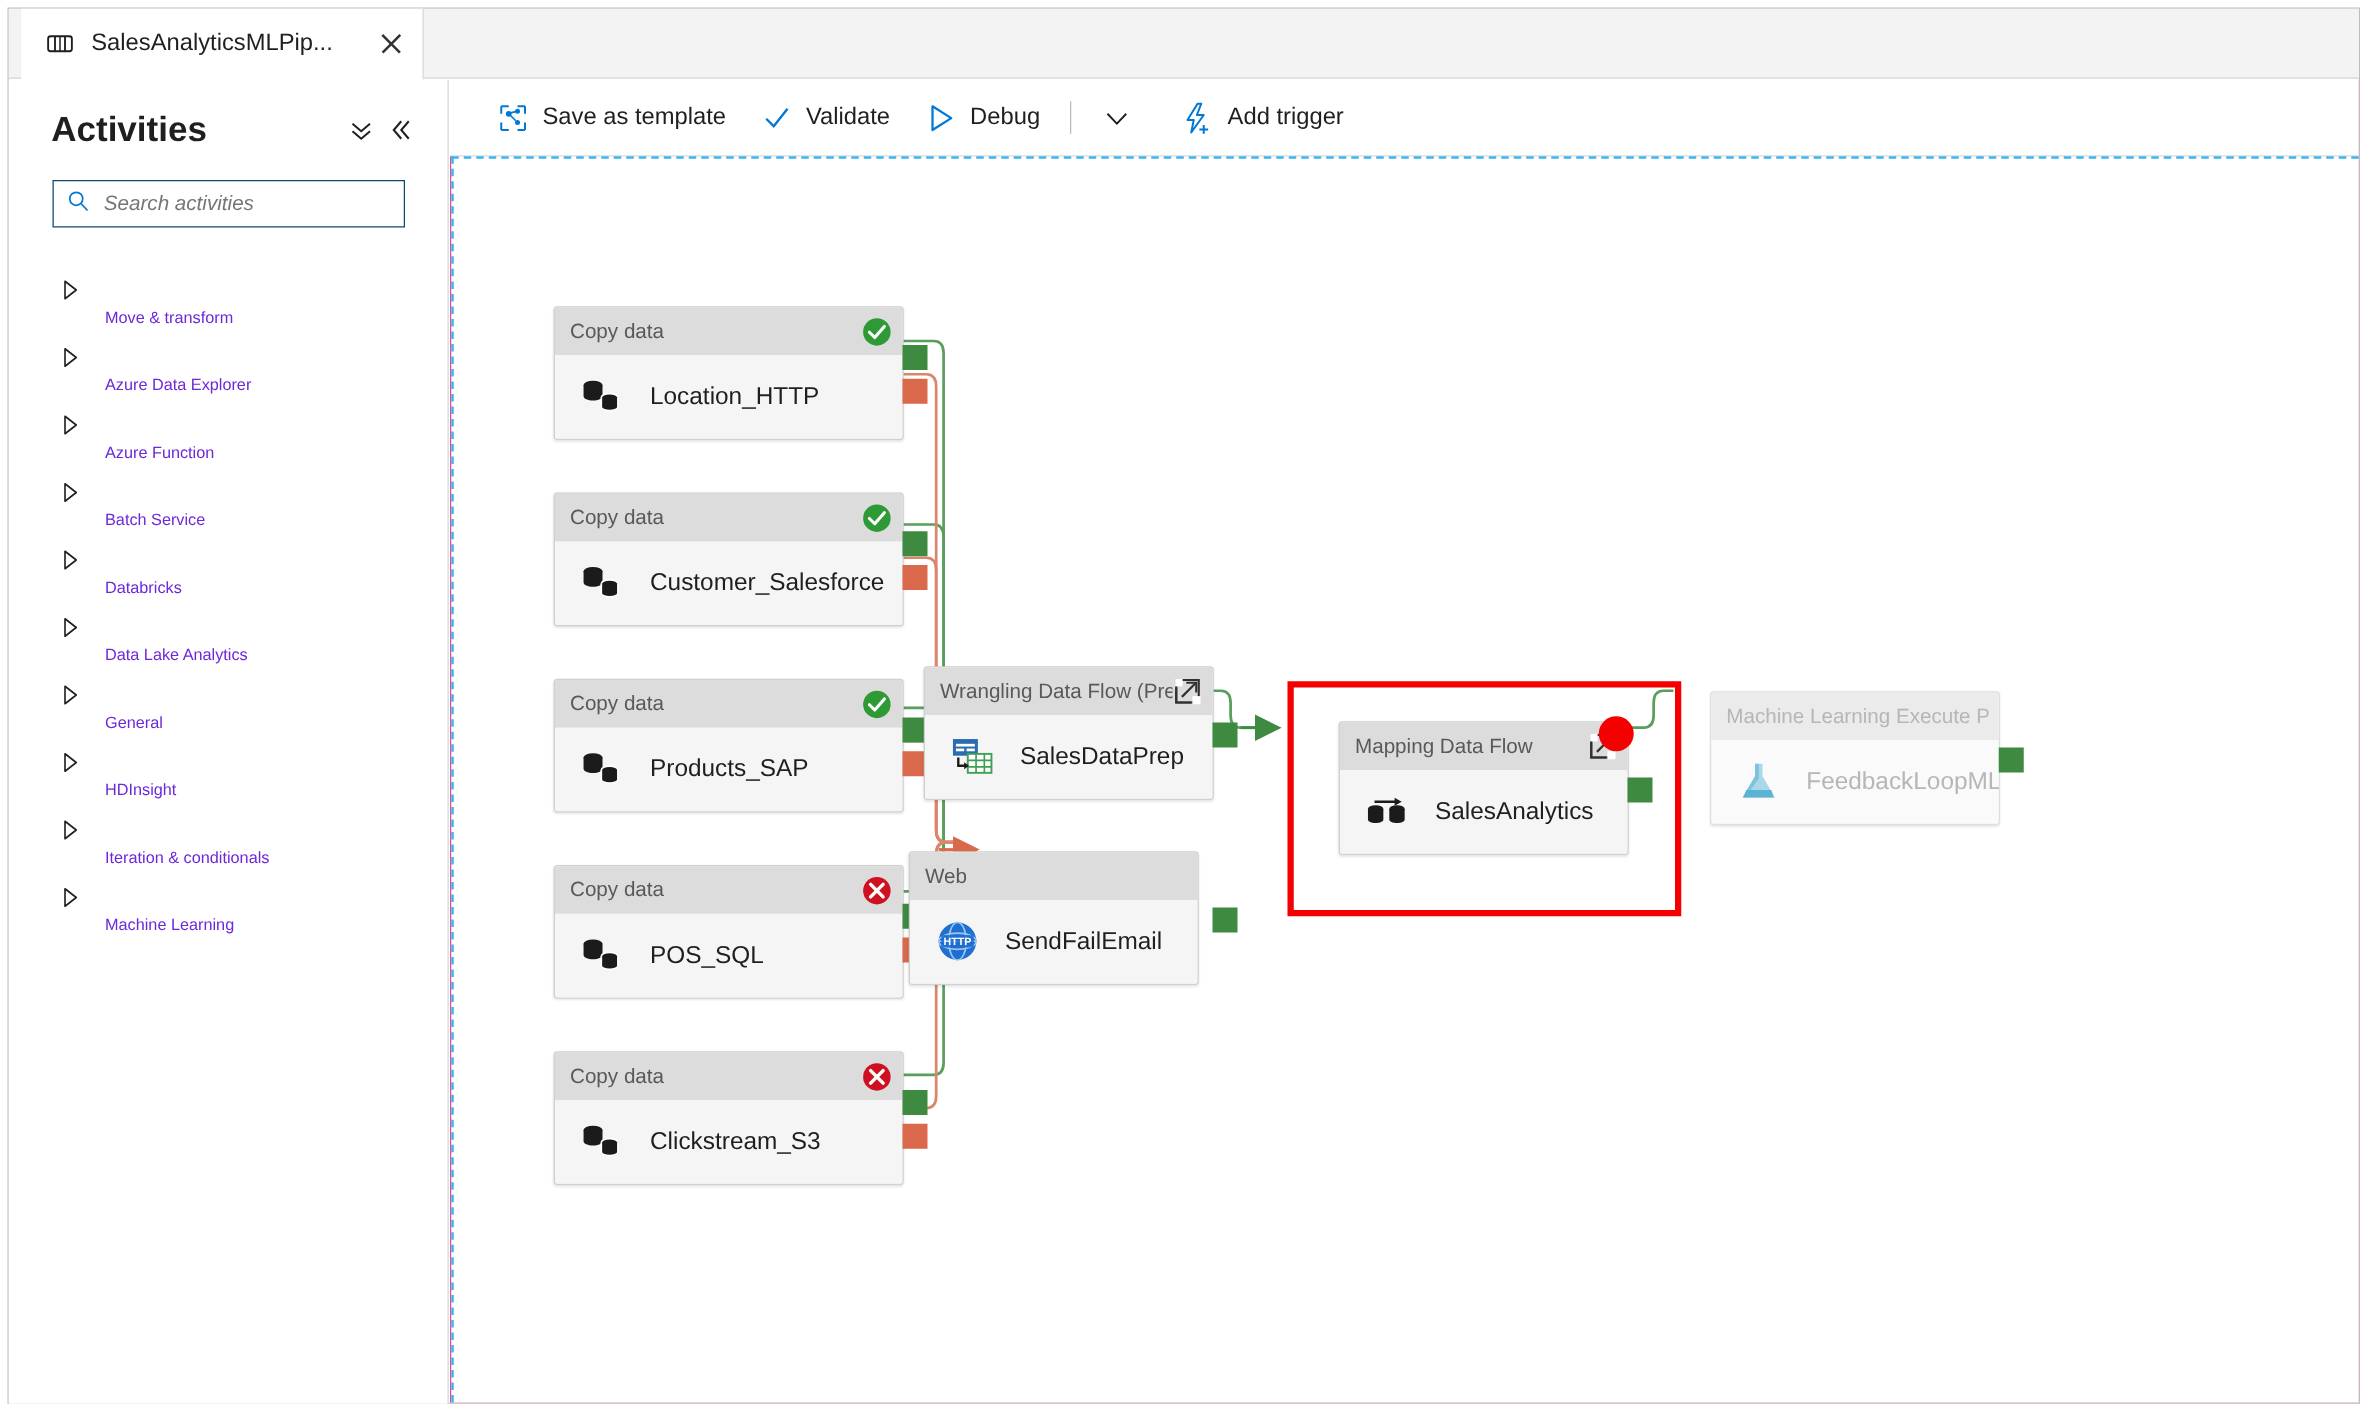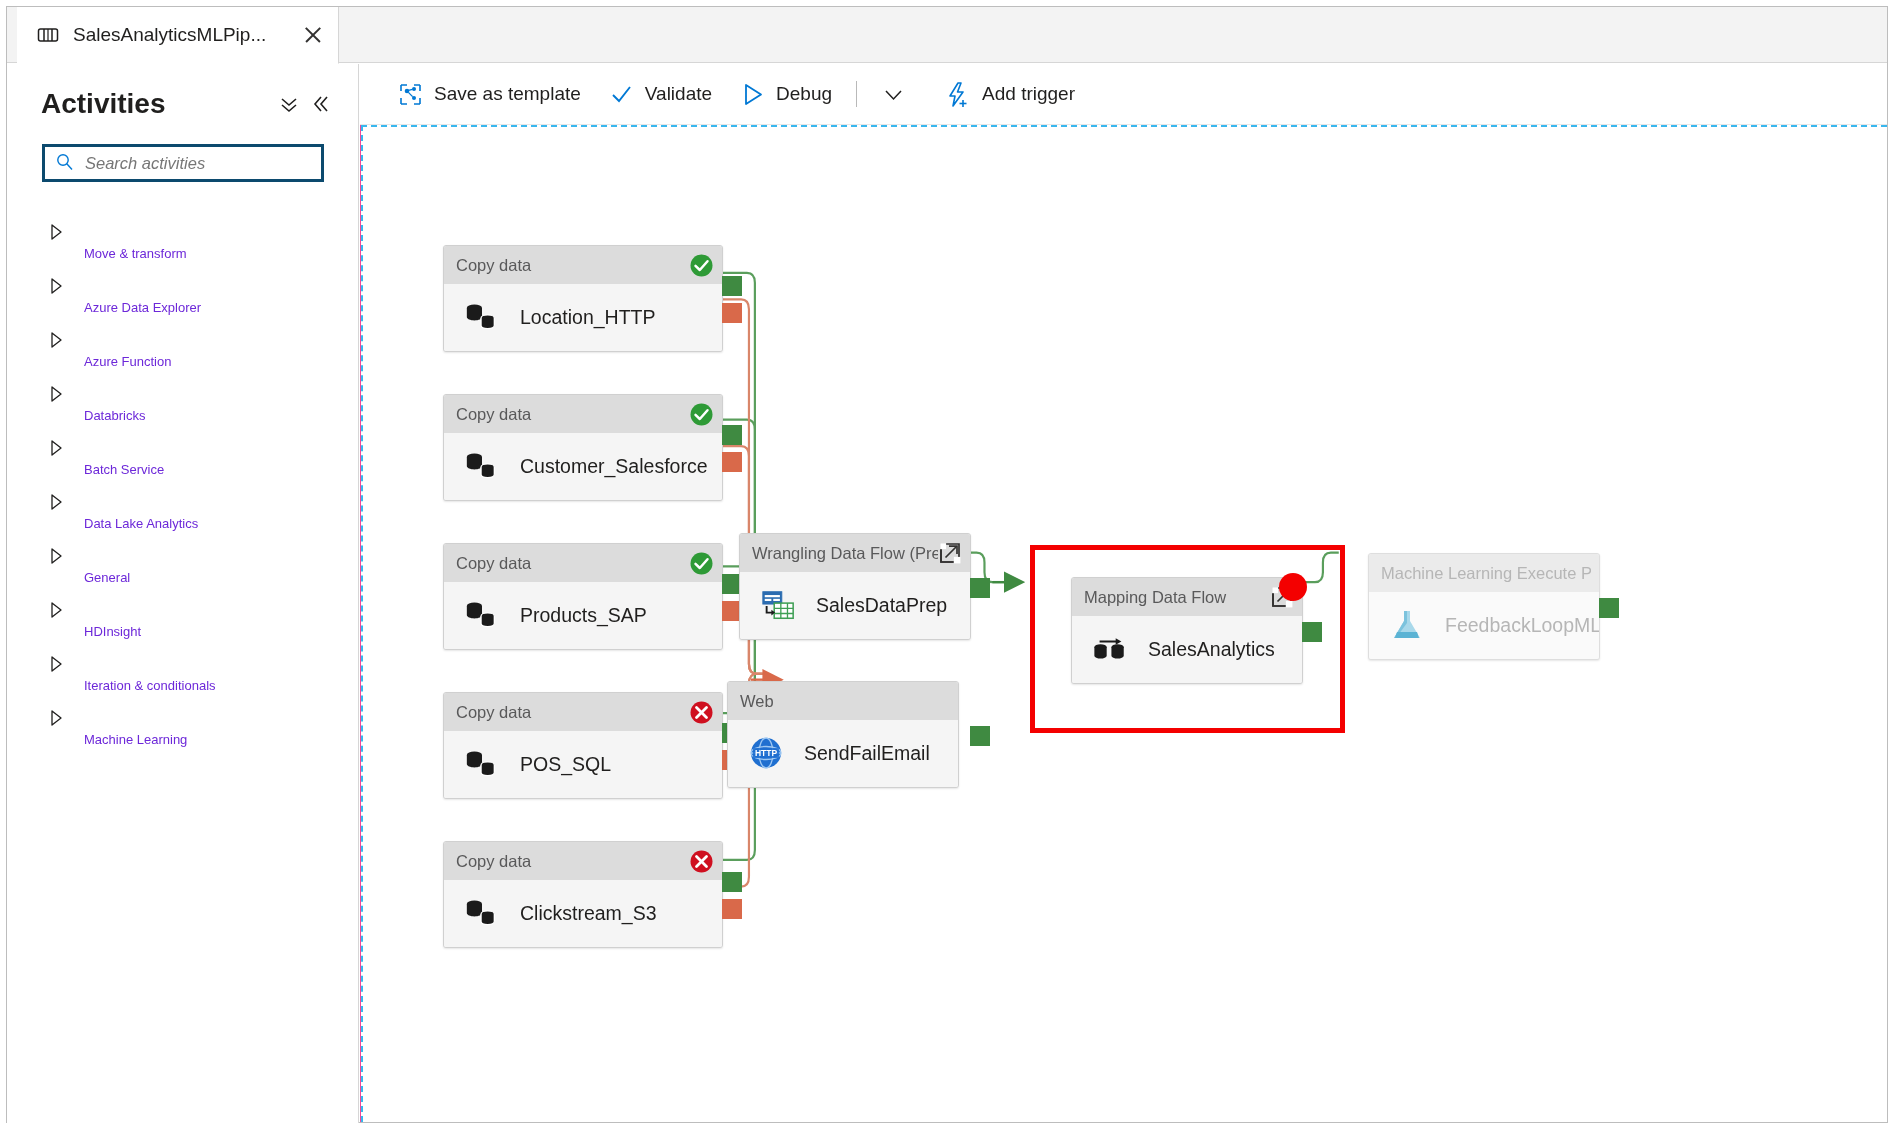--- a/index.html
+++ b/index.html
@@ -98,21 +98,21 @@
     display: flex; align-items: center; justify-content: center;
     color: #201f1e;
     cursor: pointer;
   }
   .panel-btn svg { display: block; }
 
   .search-wrap {
     position: absolute;
     left: 35px; top: 80px;
     width: 282px; height: 38px;
-    border: 3px solid #0c4a6e;
+    border: 1px solid #0c4a6e;
     background: #ffffff;
     display: flex;
     align-items: center;
     padding: 0 8px 0 10px;
     gap: 9px;
   }
   .search-wrap input {
     border: none;
     outline: none;
     flex: 1 1 auto;
@@ -340,27 +340,27 @@
           <div class="act-item">
             <span class="act-caret"><svg width="12" height="16" viewBox="0 0 12 16">
                 <polygon points="1,1 10,8 1,15" fill="none" stroke="#201f1e" stroke-width="1.3" stroke-linejoin="round"></polygon>
               </svg></span>
             <span class="act-label">Azure Function</span>
           </div>
           <div class="act-item">
             <span class="act-caret"><svg width="12" height="16" viewBox="0 0 12 16">
                 <polygon points="1,1 10,8 1,15" fill="none" stroke="#201f1e" stroke-width="1.3" stroke-linejoin="round"></polygon>
               </svg></span>
+            <span class="act-label">Batch Service</span>
+          </div>
+          <div class="act-item">
+            <span class="act-caret"><svg width="12" height="16" viewBox="0 0 12 16">
+                <polygon points="1,1 10,8 1,15" fill="none" stroke="#201f1e" stroke-width="1.3" stroke-linejoin="round"></polygon>
+              </svg></span>
             <span class="act-label">Databricks</span>
-          </div>
-          <div class="act-item">
-            <span class="act-caret"><svg width="12" height="16" viewBox="0 0 12 16">
-                <polygon points="1,1 10,8 1,15" fill="none" stroke="#201f1e" stroke-width="1.3" stroke-linejoin="round"></polygon>
-              </svg></span>
-            <span class="act-label">Batch Service</span>
           </div>
           <div class="act-item">
             <span class="act-caret"><svg width="12" height="16" viewBox="0 0 12 16">
                 <polygon points="1,1 10,8 1,15" fill="none" stroke="#201f1e" stroke-width="1.3" stroke-linejoin="round"></polygon>
               </svg></span>
             <span class="act-label">Data Lake Analytics</span>
           </div>
           <div class="act-item">
             <span class="act-caret"><svg width="12" height="16" viewBox="0 0 12 16">
                 <polygon points="1,1 10,8 1,15" fill="none" stroke="#201f1e" stroke-width="1.3" stroke-linejoin="round"></polygon>

